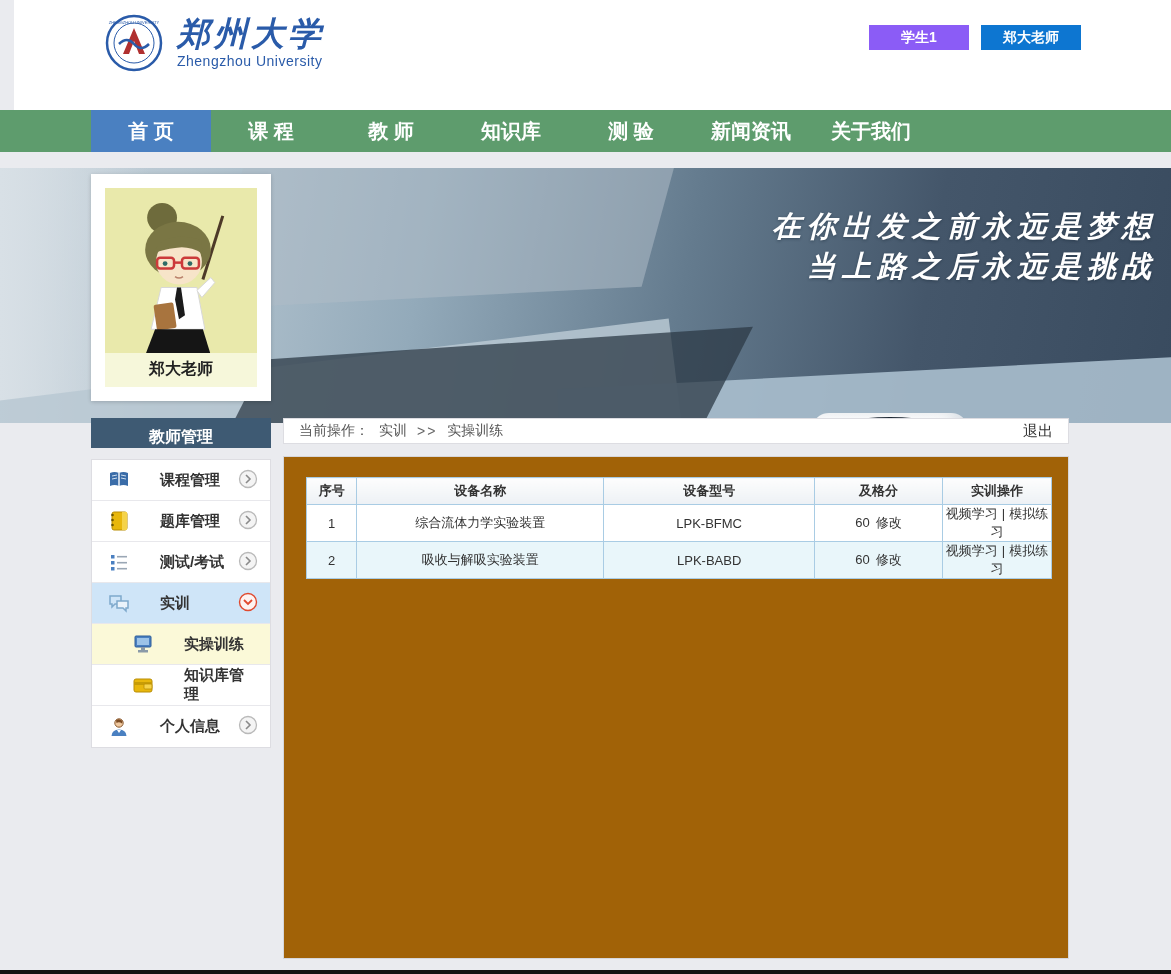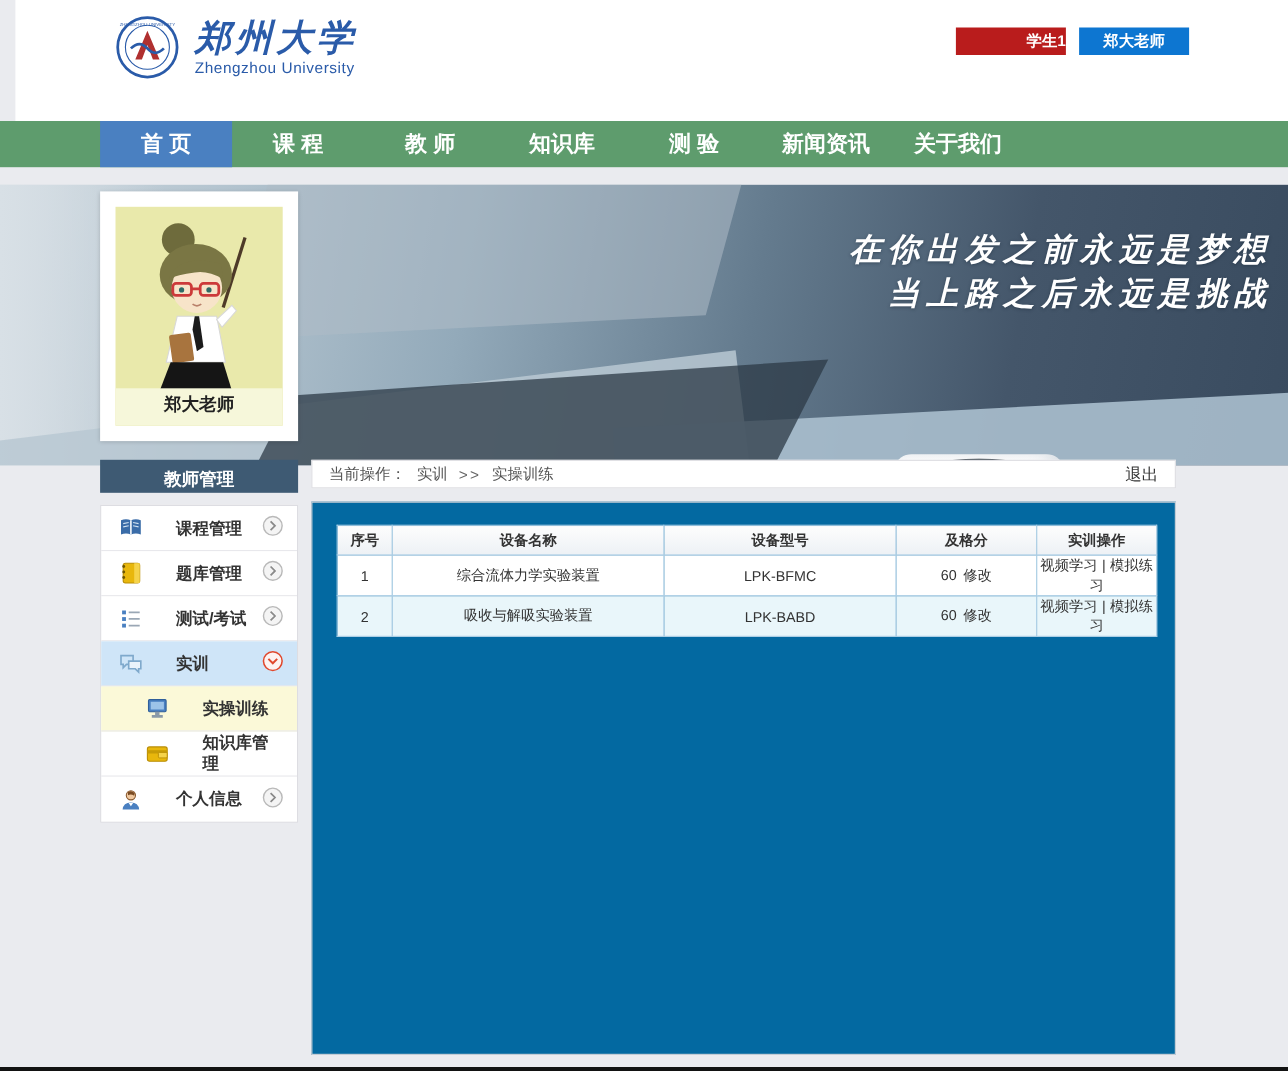--- a/index.html
+++ b/index.html
@@ -9,21 +9,21 @@
 
   
   .top-header { position:absolute; left:14px; top:0; width:1171px; height:110px; background:#ffffff;padding-left:19px; }
   .logo-wrap { position:absolute; left:91px; top:14px; display:flex; align-items:center; }
   .seal { width:58px; height:58px; }
   .logo-text { margin-left:14px; }
   .logo-cn { font-family:"DejaVu Serif","Liberation Serif",serif; font-weight:bold; font-style:italic; font-size:33px; color:#2a5ba9; letter-spacing:4px; line-height:34px; }
   .logo-en { font-size:14px; color:#2a5ba9; margin-top:2px; letter-spacing:0.5px; }
   .header-buttons { position:absolute; right:104px; top:25px; display:flex; gap:12px; }
   .hbtn { width:100px; height:25px; color:#fff; font-size:14px; font-weight:bold; text-align:center; line-height:25px; cursor:pointer; }
-  .hbtn.student { background:#b91c1c;text-align:right; }
+  .hbtn.student { background:#8b5cf6; }
   .hbtn.teacher { background:#0d76d1; }
 
   
   .nav { position:absolute; left:0; top:110px; width:1171px; height:42px; background:#5e9c6d; display:flex; padding-left:91px; }
   .nav-item { width:120px; height:42px; line-height:42px; text-align:center; color:#ffffff; font-size:20px; font-weight:bold; cursor:pointer; }
   .nav-item.active { background:#4a80c1; }
 
   
   .banner { position:absolute; left:0; top:168px; width:1171px; height:255px; overflow:hidden;
     background:linear-gradient(100deg,#ccd6dd 0%,#b5c5d0 16%,#93aaba 36%,#647b8e 58%,#44566a 78%,#394b5f 100%); }
@@ -53,21 +53,21 @@
   .menu-item.active { background:#cfe5f8; }
   .menu-item.sub { padding-left:40px; }
   .menu-item.sub.active-sub { background:#fbf9d8; }
 
   
   .main { position:absolute; left:283px; top:418px; width:786px; }
   .breadcrumb-bar { height:26px; background:#ffffff; border:1px solid #dddde2; display:flex; align-items:center; padding:0 15px; font-size:14px; color:#555; }
   .breadcrumb-bar .crumb { margin-right:10px; }
   .breadcrumb-bar .sep { margin-right:10px; color:#666; letter-spacing:2px; }
   .logout { margin-left:auto; color:#333; cursor:pointer; font-size:15px; }
-  .panel { margin-top:12px; background:#0369a1; border:1px solid #d6d6da; height:503px; padding:20px 22px; }
+  .panel { margin-top:12px; background:#a16207; border:1px solid #d6d6da; height:503px; padding:20px 22px; }
   table.devices { border-collapse:collapse; width:746px; font-size:13px; color:#333; }
   table.devices th, table.devices td { border:1px solid #a9cce4; text-align:center; }
   table.devices th { height:27px; font-weight:bold; background:linear-gradient(180deg,#fdfdfd 0%,#edf1f5 100%); }
   table.devices td { height:23px; background:#ffffff; }
   table.devices tr.alt td { background:#e9f6fa; }
   .col-no { width:52px; } .col-name { width:258px; } .col-model { width:219px; } .col-score { width:133px; } .col-op { width:113px; }
   .edit-link, .op-link { color:#333; cursor:pointer; }
   .edit-link { margin-left:6px; }
   .op-sep { margin:0 4px; color:#333; }
 

